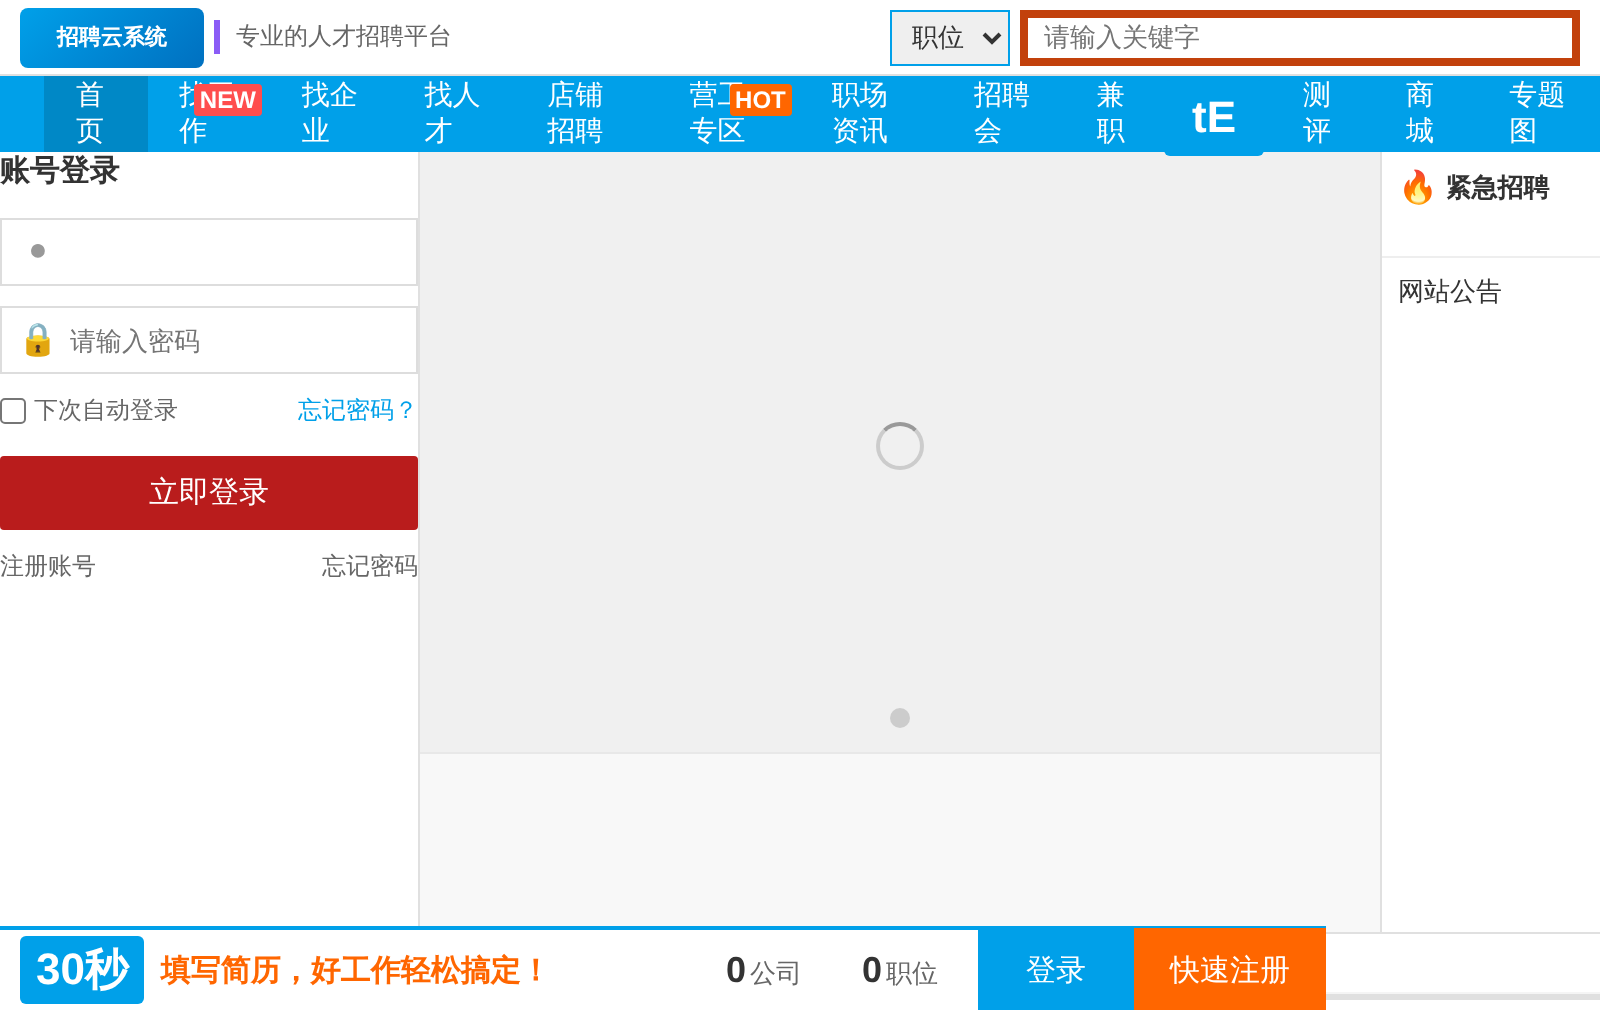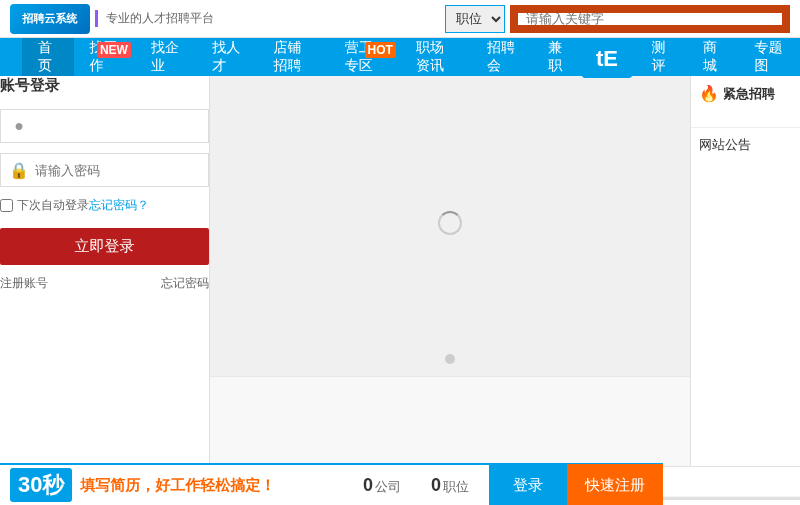--- a/index.html
+++ b/index.html
@@ -1,43 +1,43 @@
 <!DOCTYPE html>
 <html><head>
   <meta charset="utf-8">
   <style>
     * { margin: 0; padding: 0; box-sizing: border-box; }
     body { font-family: 'Microsoft YaHei', Arial, sans-serif; font-size: 14px; background: #f5f5f5; width: 800px; height: 505px; overflow: hidden; }
 
     
     .header { background: #fff; border-bottom: 1px solid #e0e0e0; padding: 0 10px; display: flex; align-items: center; height: 38px; }
     .logo { display: flex; align-items: center; }
-    .logo-icon { width: 80px; height: 30px; background: linear-gradient(135deg, #00a0e9, #0070c0); border-radius: 4px; display: flex; align-items: center; justify-content: center; color: #fff; font-size: 12px; font-weight: bold; margin-right: 5px; }
+    .logo-icon { width: 92px; height: 30px; background: linear-gradient(135deg, #00a0e9, #0070c0); border-radius: 4px; display: flex; align-items: center; justify-content: center; color: #fff; font-size: 12px; font-weight: bold; margin-right: 5px; }
     .logo-slogan { color: #666; font-size: 12px; border-left: 3px solid #8b5cf6; padding-left: 8px; }
     .header-search { margin-left: auto; display: flex; align-items: center; gap: 5px; }
     .search-select { border: 1px solid #00a0e9; padding: 3px 6px; font-size: 13px; color: #333; height: 28px; }
-    .search-input { border: 8px solid #c2410c; padding: 3px 8px; width: 280px; height: 28px; font-size: 13px; }
+    .search-input { border: 4px solid #c2410c; padding: 3px 8px; width: 280px; height: 28px; font-size: 13px; }
 
     
     .nav { background: #00a0e9; display: flex; align-items: center; height: 38px; }
     .nav-item { color: #fff; padding: 0 16px; height: 38px; display: flex; align-items: center; cursor: pointer; font-size: 14px; position: relative; }
     .nav-item:hover, .nav-item.active { background: rgba(0,0,0,0.15); margin-left: 22px; }
     .nav-badge { position: absolute; top: 4px; right: 4px; background: #ff4d4d; color: #fff; font-size: 12px; padding: 1px 3px; border-radius: 2px; font-weight: bold; }
     .nav-badge.hot { background: #ff6600; }
 
     
     .main { display: flex; height: 390px; }
 
     
     .login-panel { width: 210px; background: #fff; border-right: 1px solid #e0e0e0; flex-shrink: 0; }
     .login-title { font-size: 15px; color: #333; font-weight: bold; margin-bottom: 14px; }
     .input-group { display: flex; align-items: center; border: 1px solid #ddd; margin-bottom: 10px; padding: 6px 8px; background: #fff; }
     .input-icon { width: 20px; height: 20px; margin-right: 6px; display: flex; align-items: center; justify-content: center; color: #999; font-size: 16px; }
     .input-group input { border: none; outline: none; font-size: 13px; color: #999; width: 140px; }
-    .remember-row { display: flex; align-items: center; justify-content: flex-start; margin-bottom: 14px; }
+    .remember-row { display: flex; align-items: center; justify-content: space-between; margin-bottom: 14px; }
     .remember-label { display: flex; align-items: center; gap: 4px; font-size: 12px; color: #666; cursor: pointer; }
     .forgot-link { font-size: 12px; color: #00a0e9; cursor: pointer; text-decoration: none; }
     .login-btn { width: 100%; background: #b91c1c; color: #fff; border: none; padding: 9px; font-size: 15px; cursor: pointer; border-radius: 2px; }
     .login-links { display: flex; justify-content: space-between; margin-top: 10px; }
     .login-links a { font-size: 12px; color: #666; cursor: pointer; text-decoration: none; }
 
     
     .center-content { flex: 1; display: flex; flex-direction: column; }
     .banner-area { flex: 1; background: #f0f0f0; display: flex; align-items: center; justify-content: center; position: relative; min-height: 200px; }
     .loading-spinner { width: 24px; height: 24px; border: 2px solid #ccc; border-top: 2px solid #999; border-radius: 50%; animation: spin 1s linear infinite; position: absolute; top: 45%; }

